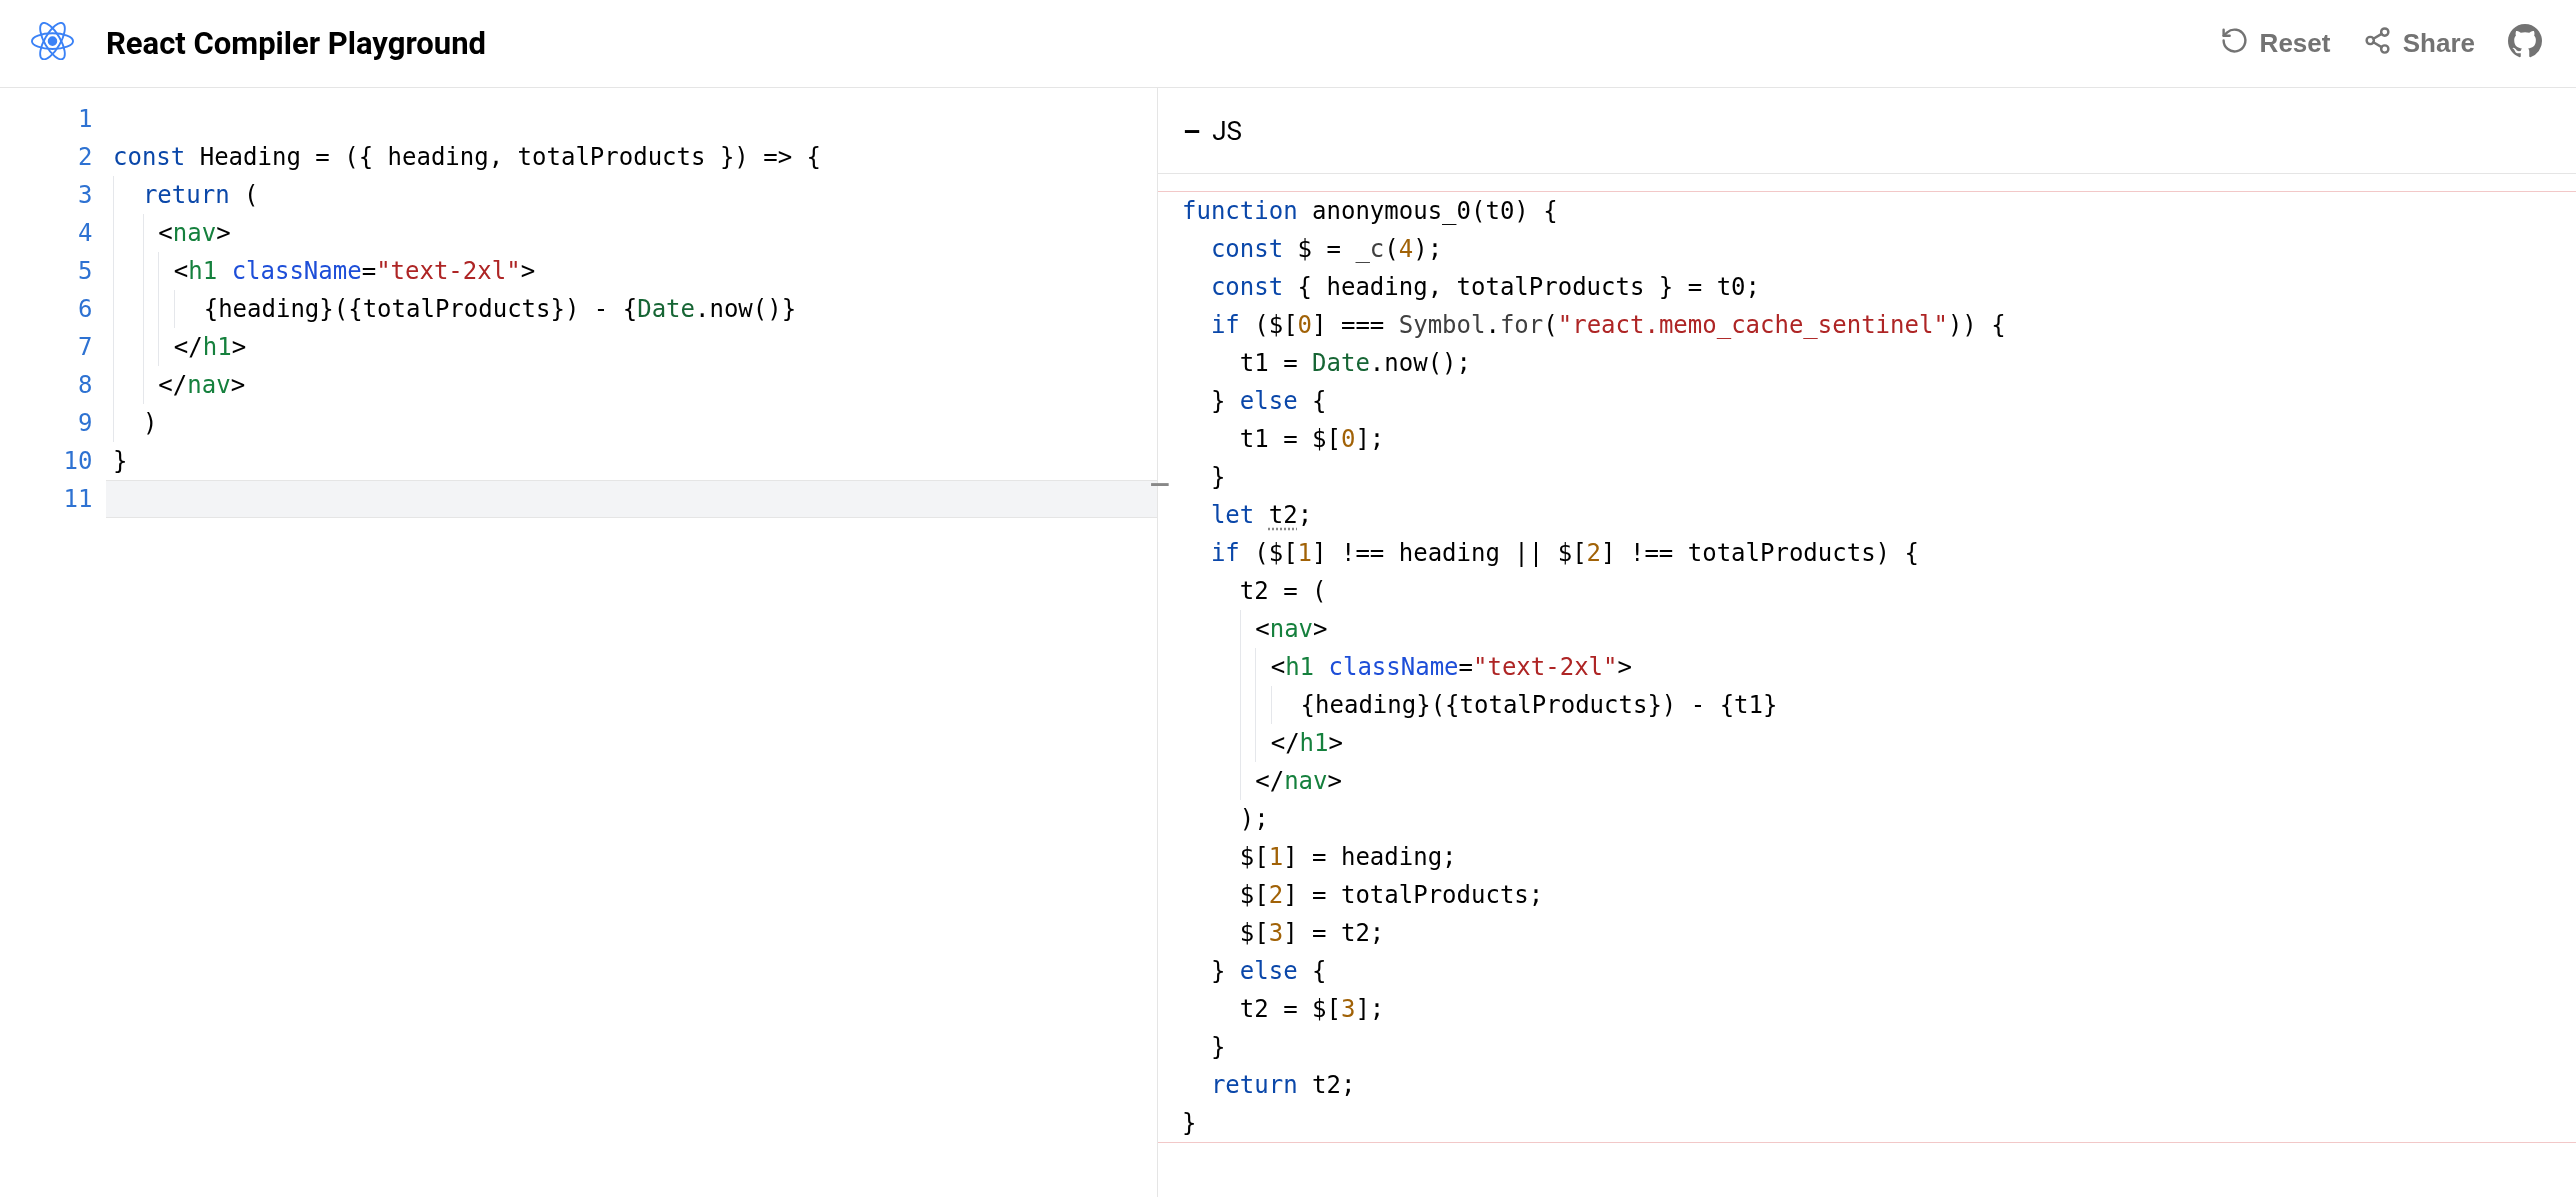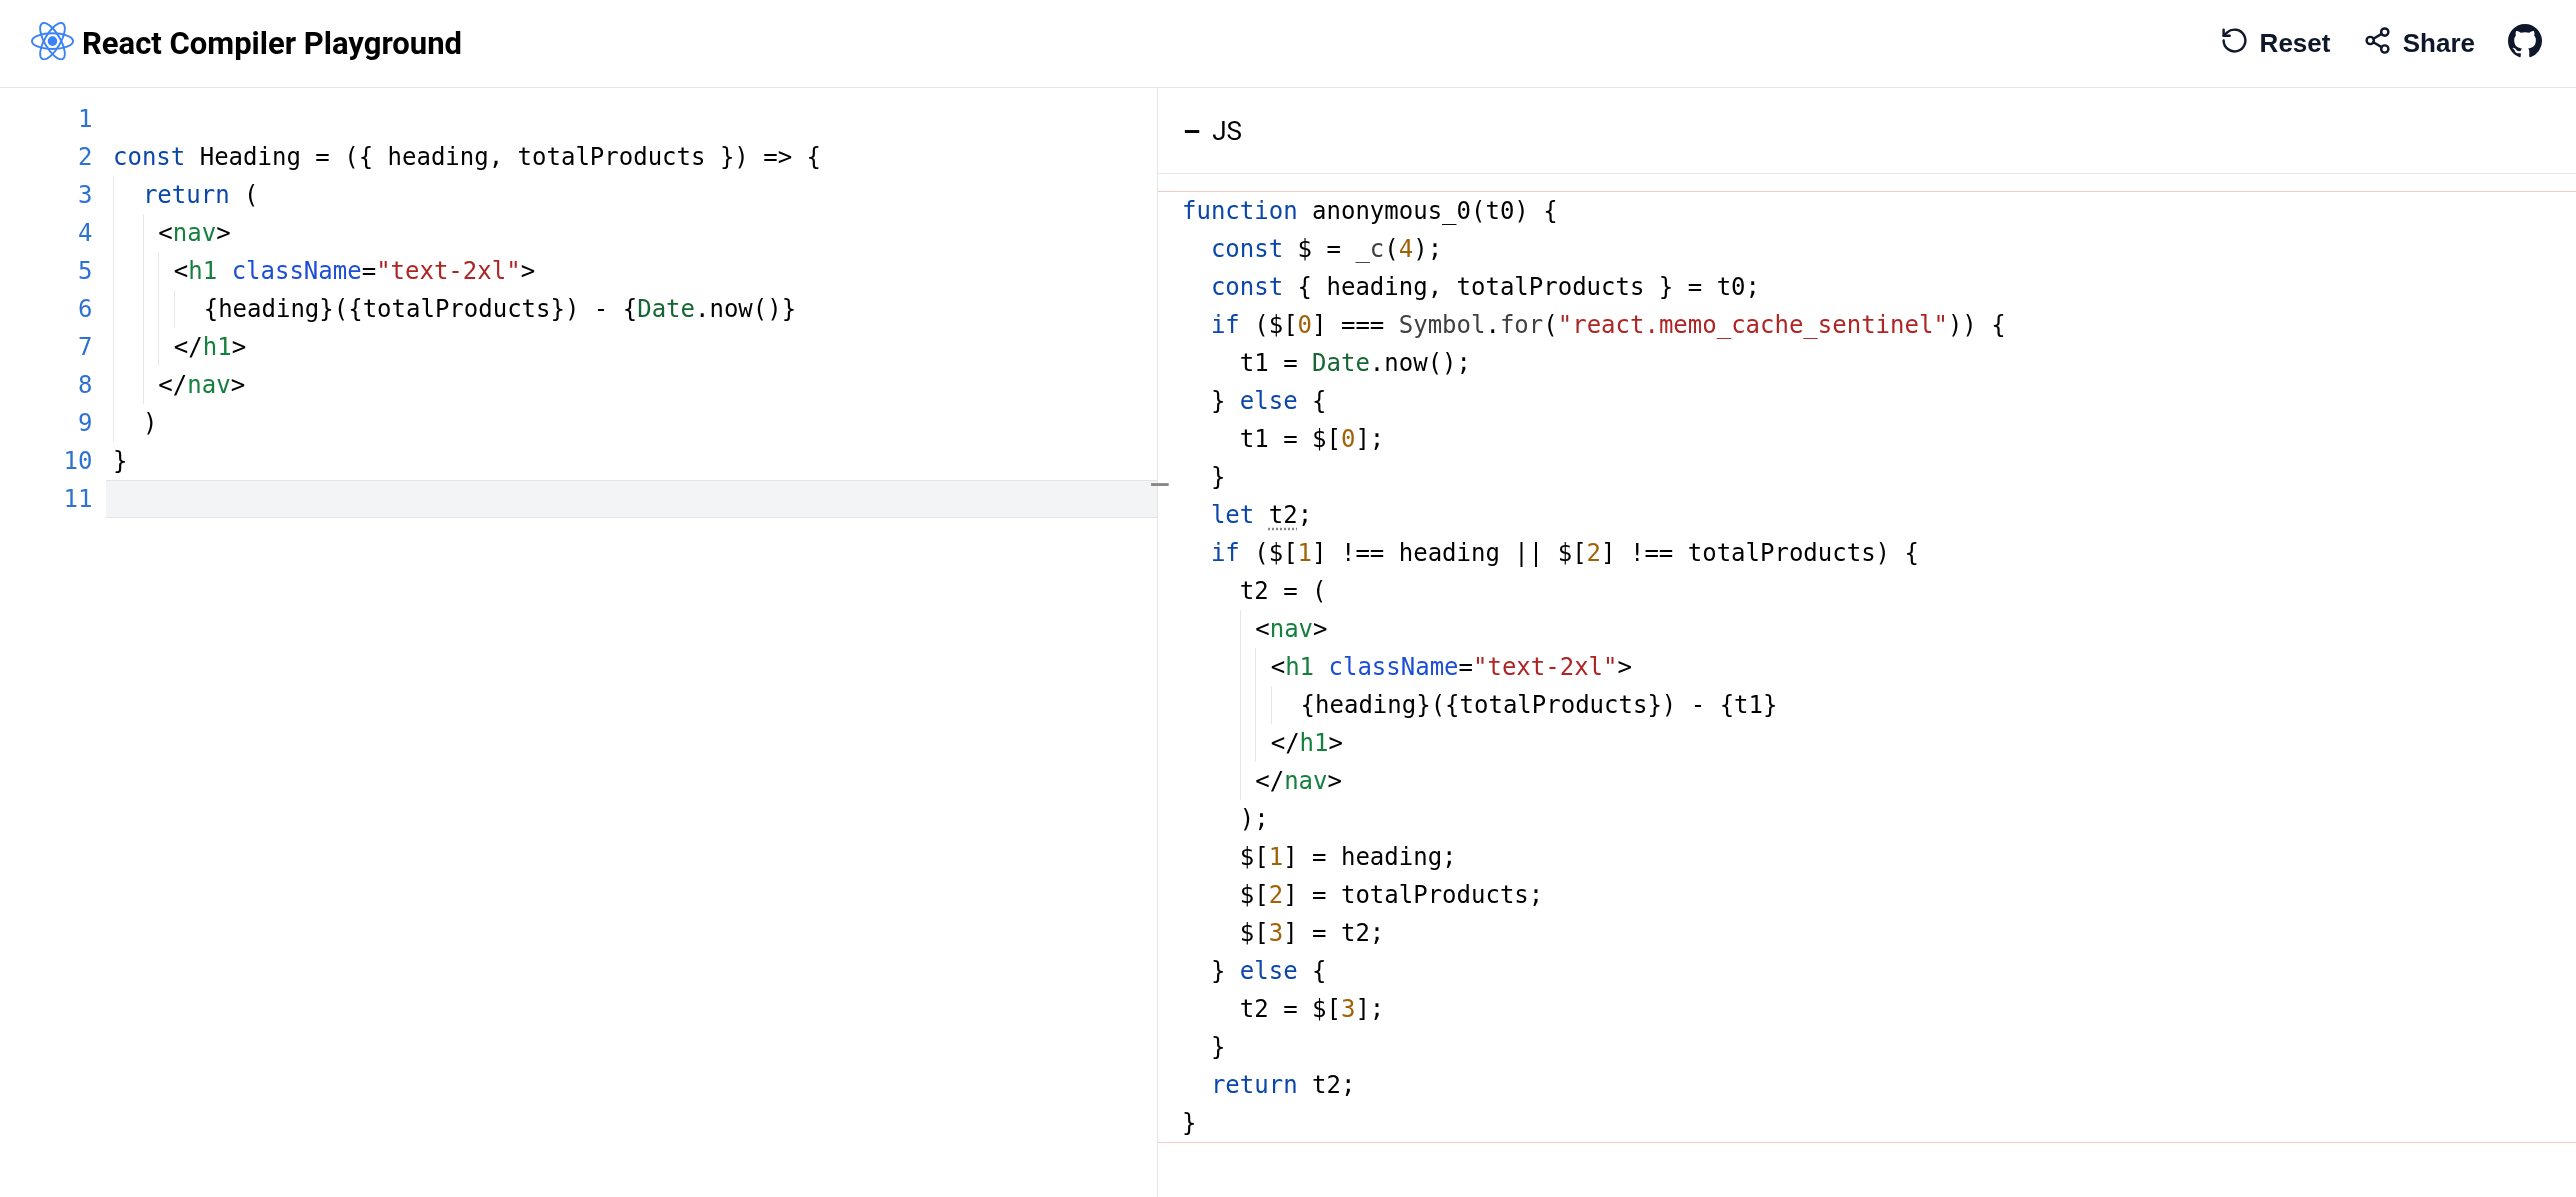--- a/index.html
+++ b/index.html
@@ -15,21 +15,21 @@
     display: flex;
     align-items: center;
     justify-content: space-between;
     height: 88px;
     padding: 0 34px 0 31px;
     border-bottom: 1.7px solid #e5e5e5;
   }
   .header-left {
     display: flex;
     align-items: center;
-    gap: 8px;
+    gap: 32px;
   }
   .logo {
     width: 43px;
     height: 43px;
     color: #3B82F6;
   }
   .app-title {
     font-size: 31px;
     font-weight: 700;
     color: #000;
@@ -41,21 +41,21 @@
   }
   .header-btn {
     display: flex;
     align-items: center;
     gap: 10.3px;
     background: none;
     border: none;
     cursor: pointer;
     font-size: 26px;
     font-weight: 600;
-    color: #0f172a;
+    color: #737373;
   }
   .header-btn svg { width: 29px; height: 29px; }
   .gh-icon svg { width: 34px; height: 34px; }
   .main {
     display: flex;
     height: calc(100% - 88px);
   }
   .left-pane {
     width: 1158px;
     position: relative;

